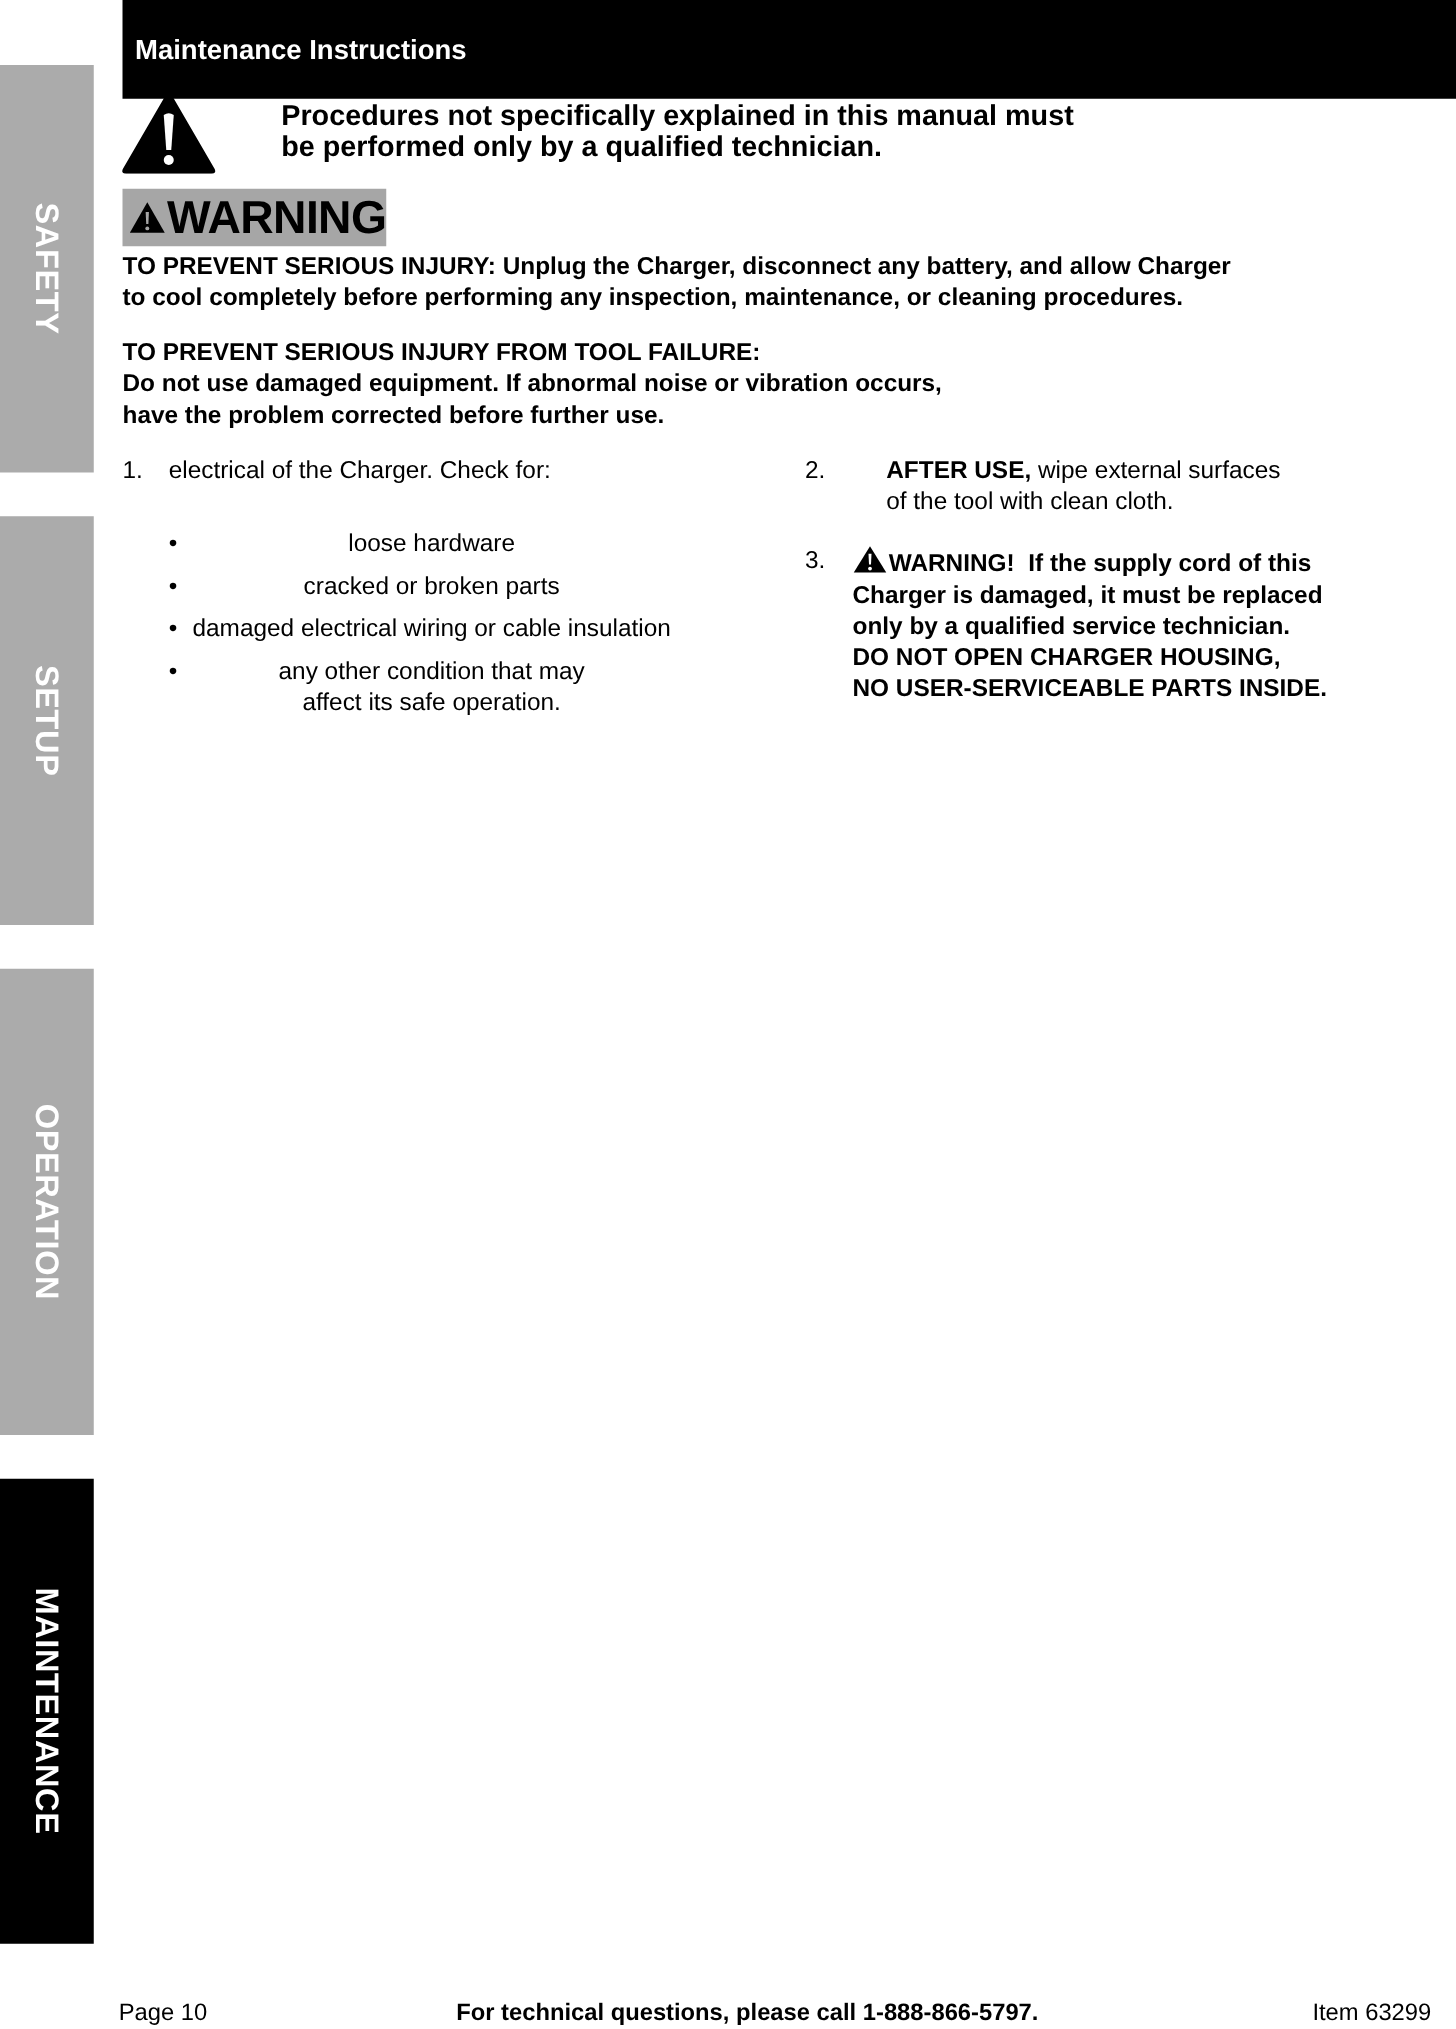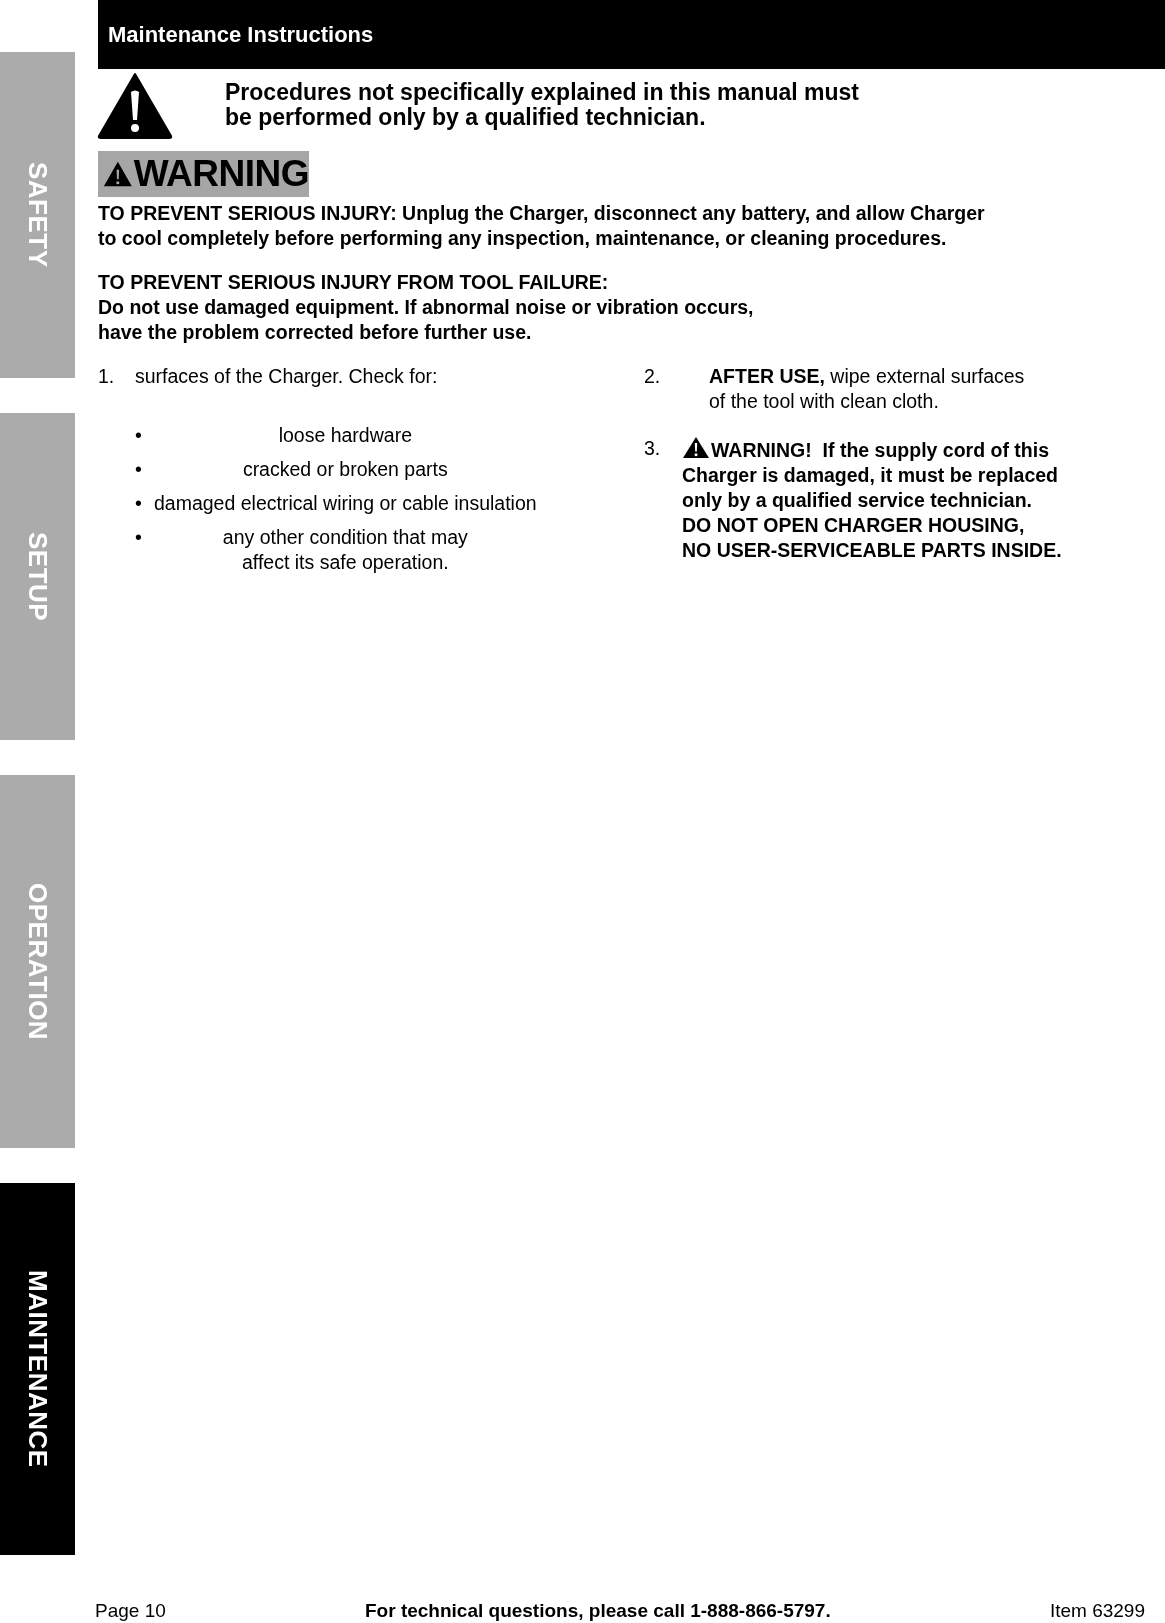--- a/index.html
+++ b/index.html
@@ -13,21 +13,21 @@
     background: #ababab; color: #ffffff;
     display: flex; align-items: center; justify-content: center;
   }
   .tab.active { background: #000000; }
   .tab span {
     writing-mode: vertical-rl;
     font-weight: bold; font-size: 26px; letter-spacing: 0.5px;
     white-space: nowrap;
   }
   .header {
-    position: absolute; left: 98px; top: 0; right: 0; height: 69px;
+    position: absolute; left: 98px; top: 0; right: 0; height: 79px;
     background: #000; color: #fff;
     display: flex; align-items: center;
   }
   .header span { font-weight: bold; font-size: 22px; padding-left: 10px; }
   .caution-icon { position: absolute; left: 97px; top: 72px; width: 76px; height: 67px; }
   .caution-text {
     position: absolute; left: 191px; top: 80px;
     font-weight: bold; font-size: 23px; line-height: 25px; margin-left: 34px;
   }
   .warn-box {
@@ -101,21 +101,21 @@
   <div>to cool completely before performing any inspection, maintenance, or cleaning procedures.</div>
 </div>
 <div class="para" style="top:270px;">
   <div>TO PREVENT SERIOUS INJURY FROM TOOL FAILURE:</div>
   <div>Do not use damaged equipment.  If abnormal noise or vibration occurs,</div>
   <div>have the problem corrected before further use.</div>
 </div>
 
 <div class="list-num" style="left:98px;top:364px;">1.</div>
 <div class="list-body" style="left:135px;top:364px;">
-  <div>surfaces of the Charger.  Check for:</div>
+  <div>electrical of the Charger.  Check for:</div>
 </div>
 <div class="bullets" style="top:423px;">
   <div class="bullet"><span>loose hardware</span></div>
   <div class="bullet"><span>cracked or broken parts</span></div>
   <div class="bullet"><span>damaged electrical wiring or cable insulation</span></div>
   <div class="bullet">
     <div>any other condition that may</div>
     <div>affect its safe operation.</div>
   </div>
 </div>

